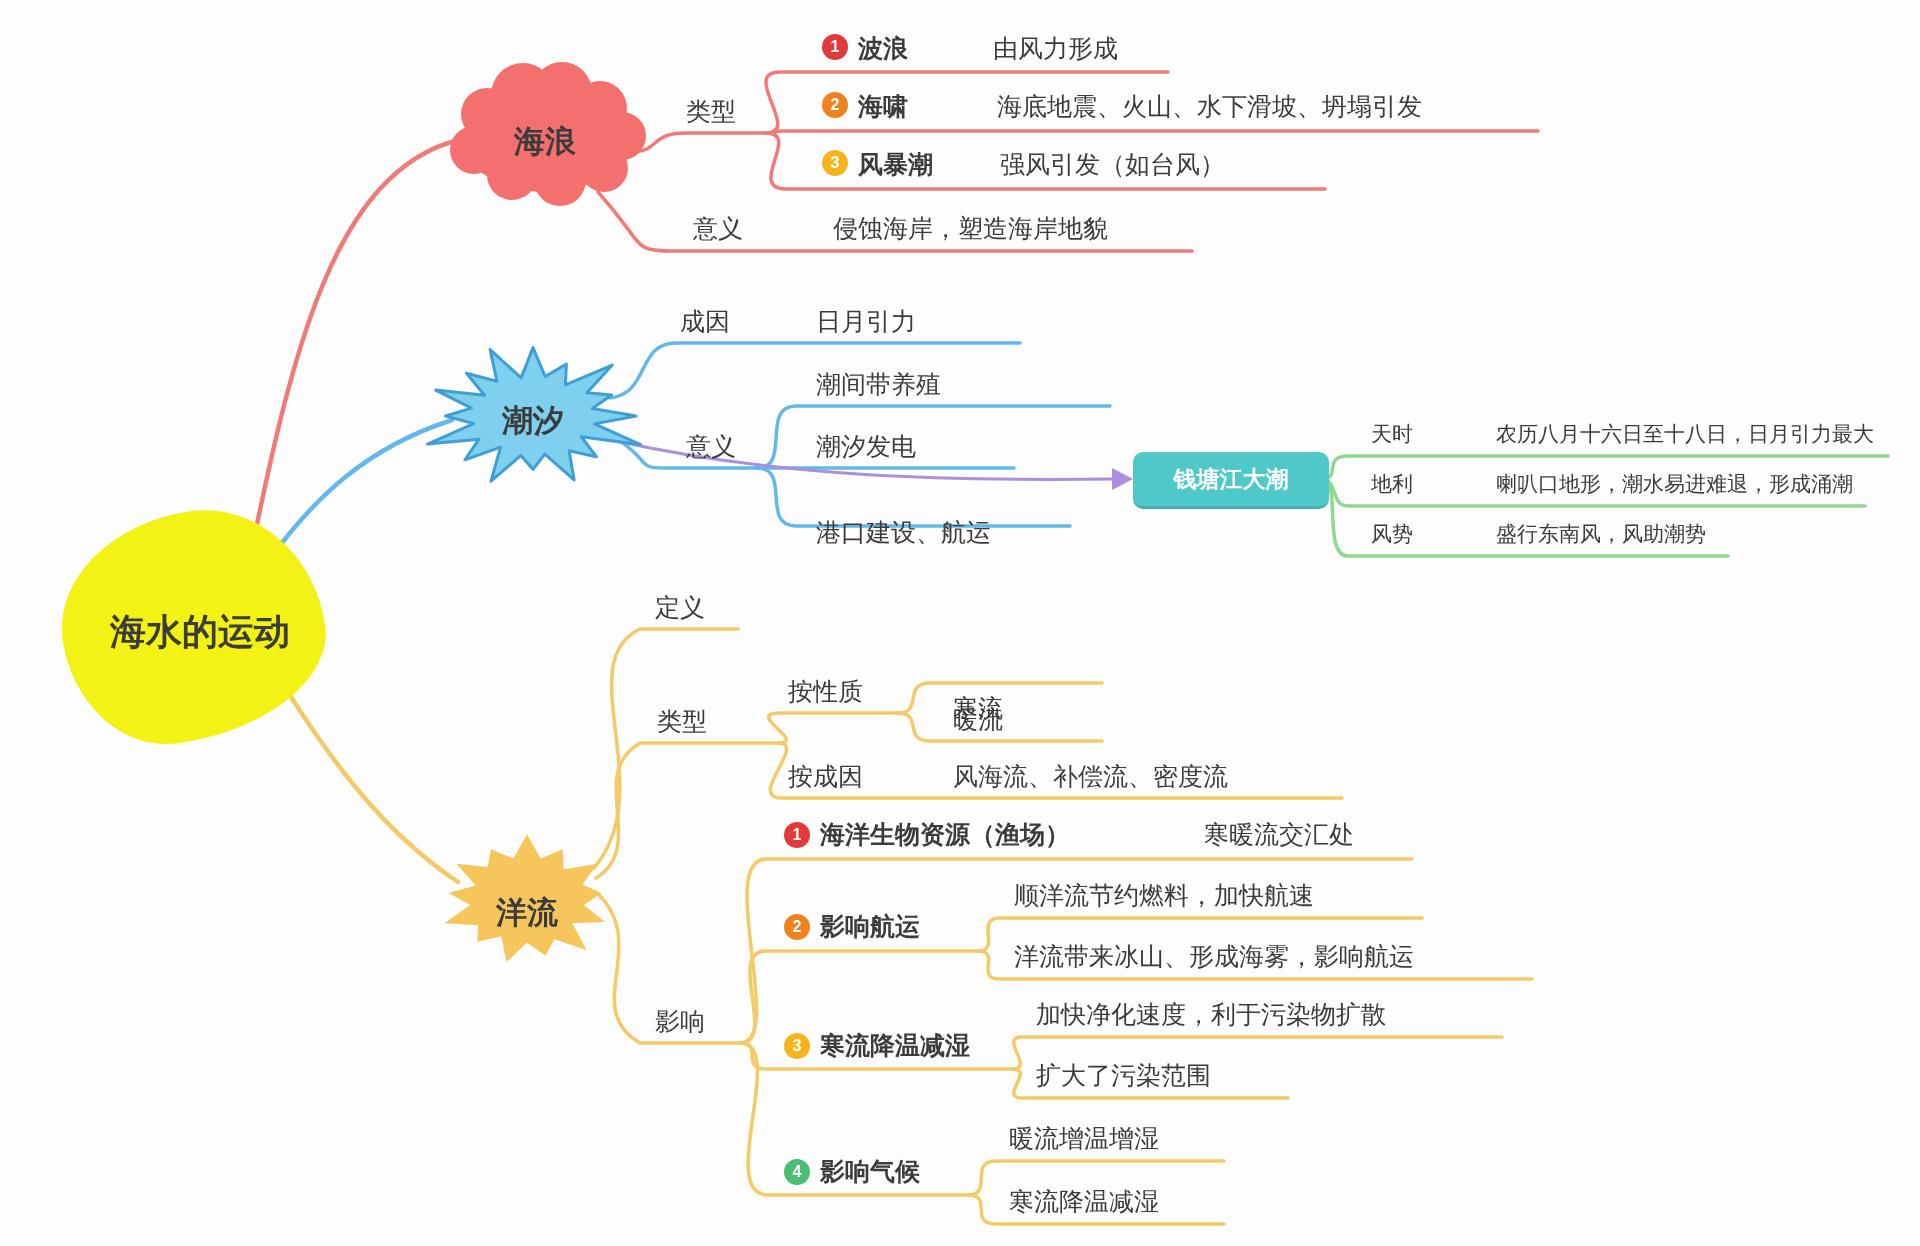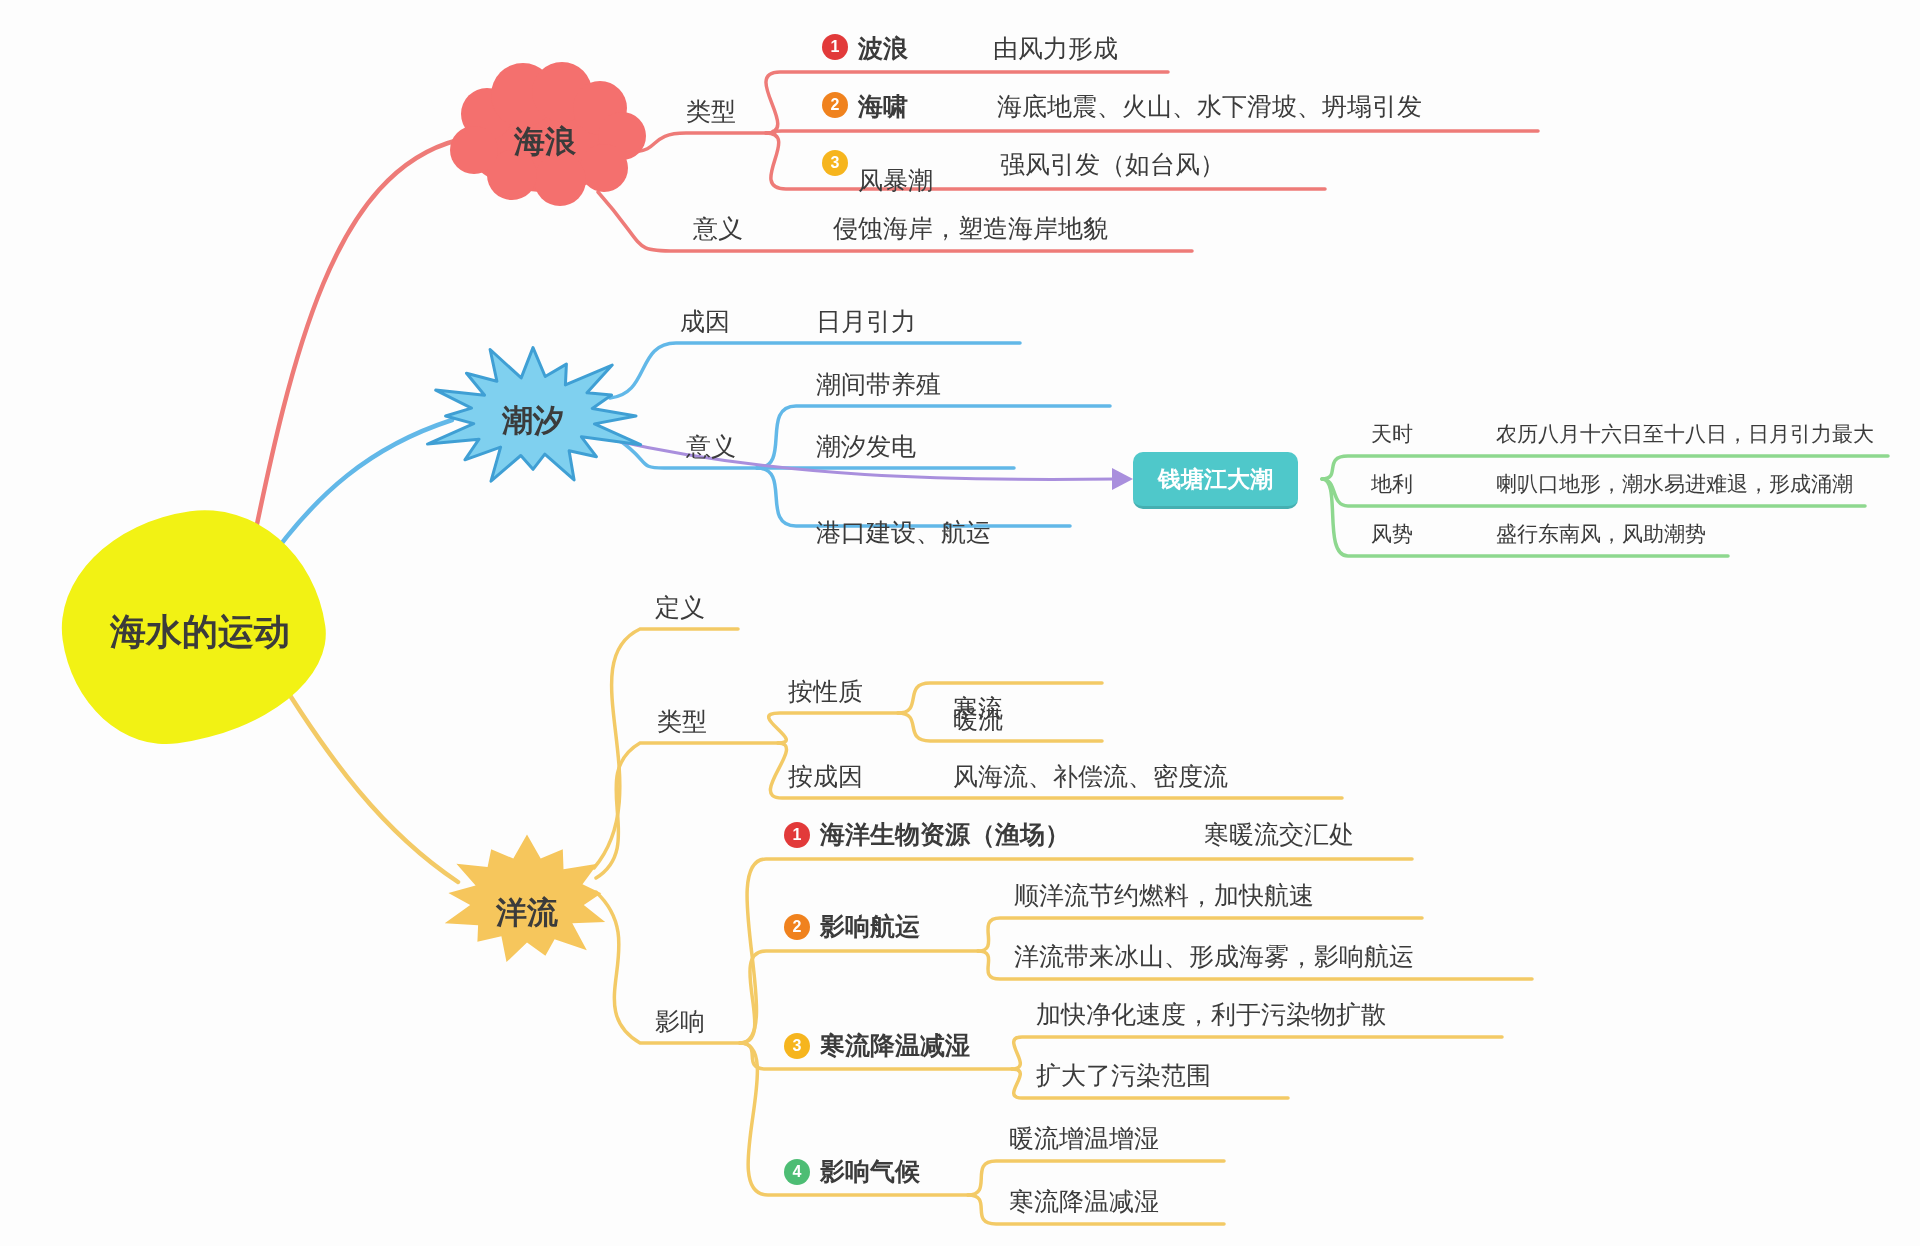--- a/index.html
+++ b/index.html
@@ -11,21 +11,21 @@
   .node-label{position:absolute;font-size:31px;font-weight:bold;text-align:center;z-index:2;}
   .root-label{position:absolute;font-size:36px;font-weight:bold;text-align:center;z-index:2;}
   .badge{position:absolute;width:26px;height:26px;border-radius:50%;color:#fff;
          font-size:16px;font-weight:bold;display:flex;align-items:center;justify-content:center;z-index:2;}
   .badge-1{background:#e23a3a;}
   .badge-2{background:#f0821e;}
   .badge-3{background:#f6b51e;}
   .badge-4{background:#4dbd74;}
   .root-blob{position:absolute;left:62px;top:512px;width:262px;height:228px;background:#f2f214;
              border-radius:55% 45% 62% 38% / 48% 58% 42% 52%;transform:rotate(-8deg);z-index:1;}
-  .callout-box{position:absolute;left:1133px;top:452px;width:165px;height:54px;background:#4fc8ca;
+  .callout-box{position:absolute;left:1133px;top:452px;width:196px;height:54px;background:#4fc8ca;
                border-radius:10px;border-bottom:3px solid rgba(0,0,0,0.12);display:flex;align-items:center;
                justify-content:center;color:#ffffff;font-size:23px;font-weight:bold;z-index:2;}
 </style>
 </head>
 <body>
 
 <div id="canvas">
 
   <svg id="wires" width="1920" height="1246" viewBox="0 0 1920 1246">
 
@@ -105,21 +105,21 @@
 
   <div class="badge badge-1" style="left:822px;top:34px;">1</div>
   <div class="t" style="left:858px;top:32px;font-weight:bold;">波浪</div>
   <div class="t" style="left:993px;top:32px;">由风力形成</div>
 
   <div class="badge badge-2" style="left:822px;top:92px;">2</div>
   <div class="t" style="left:858px;top:90px;font-weight:bold;">海啸</div>
   <div class="t" style="left:997px;top:90px;">海底地震、火山、水下滑坡、坍塌引发</div>
 
   <div class="badge badge-3" style="left:822px;top:150px;">3</div>
-  <div class="t" style="left:858px;top:164px;font-weight:normal;">风暴潮</div>
+  <div class="t" style="left:858px;top:148px;font-weight:bold;">风暴潮</div>
   <div class="t" style="left:1000px;top:148px;">强风引发（如台风）</div>
 
   <div class="t" style="left:693px;top:212px;">意义</div>
   <div class="t" style="left:833px;top:212px;">侵蚀海岸，塑造海岸地貌</div>
 
   <div class="node-label" style="left:463px;top:400px;width:140px;">潮汐</div>
   <div class="t" style="left:680px;top:305px;">成因</div>
   <div class="t" style="left:816px;top:305px;">日月引力</div>
   <div class="t" style="left:686px;top:430px;">意义</div>
   <div class="t" style="left:816px;top:368px;">潮间带养殖</div>

